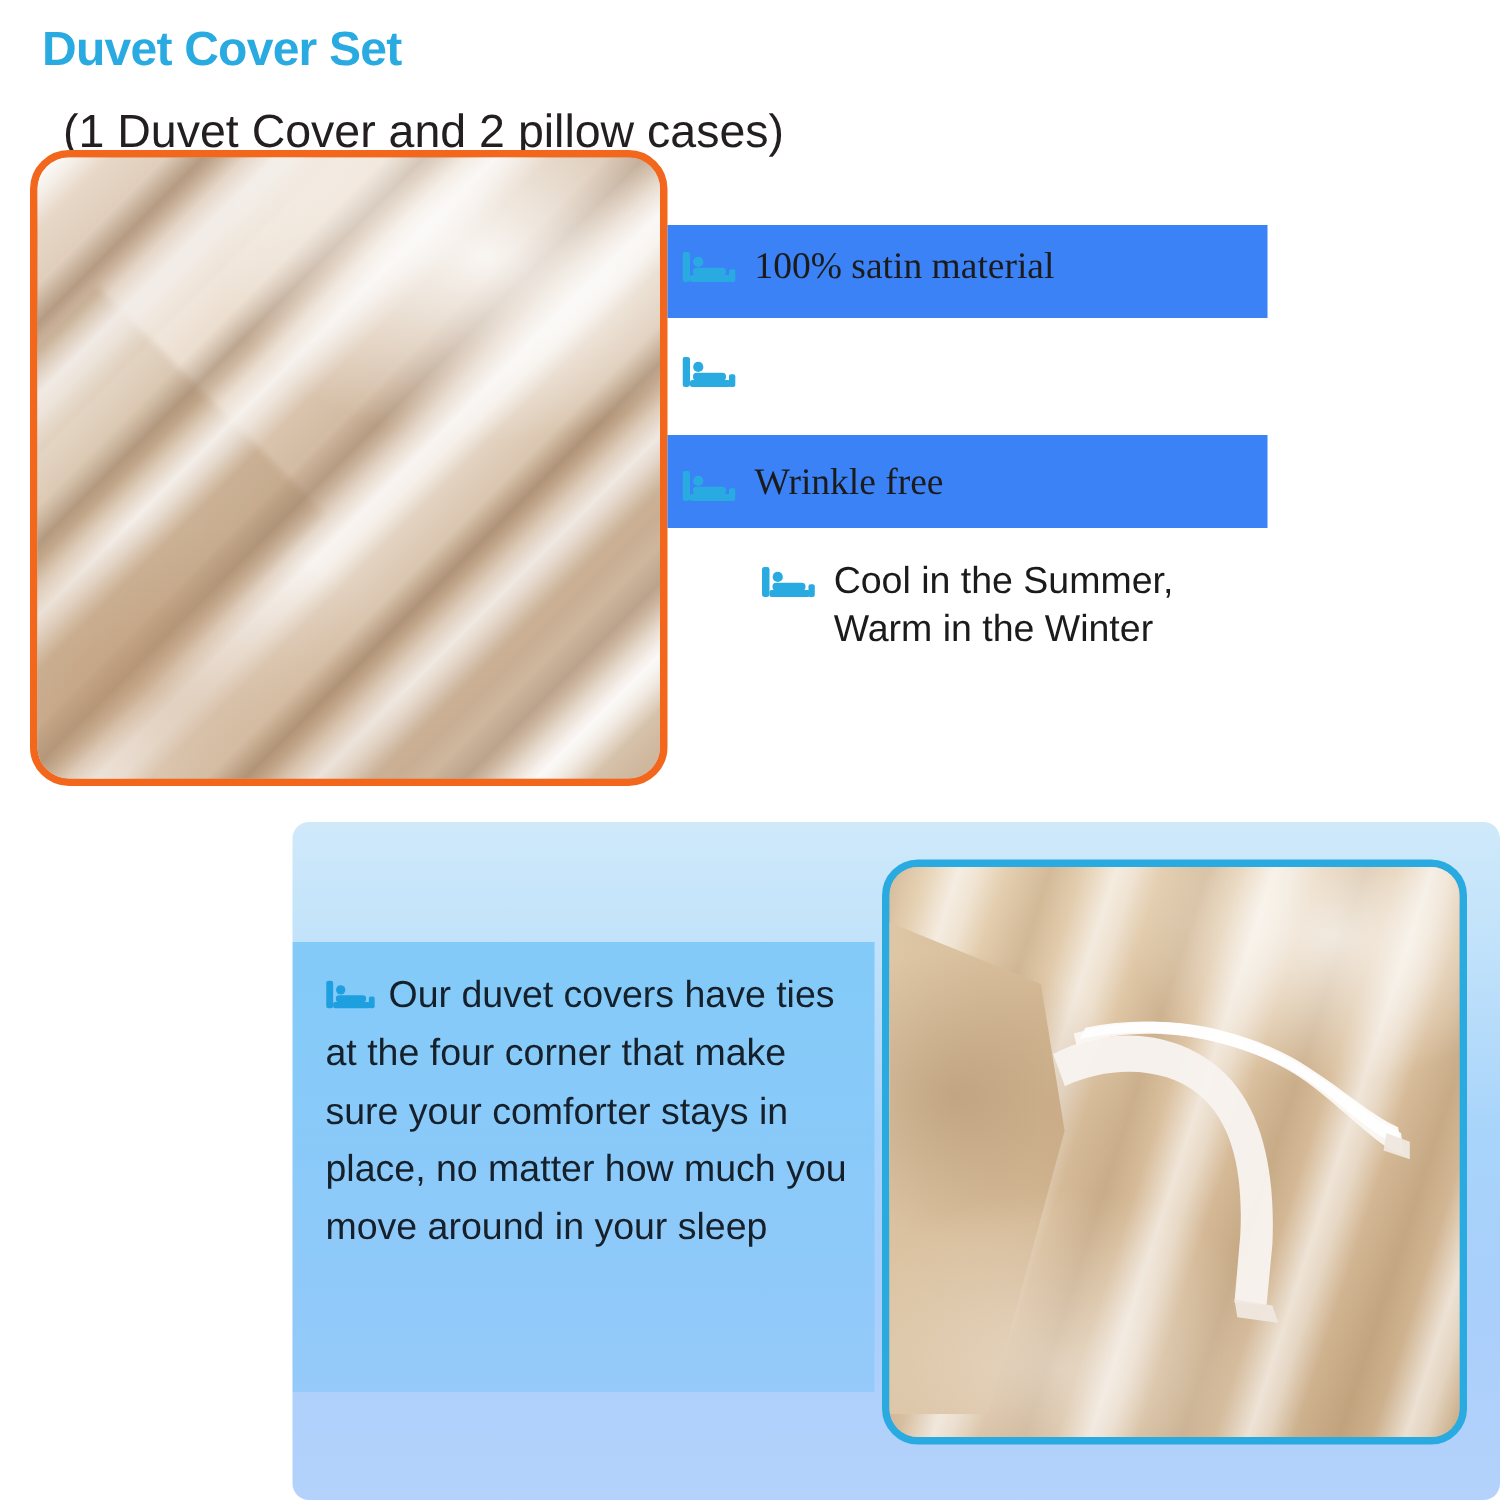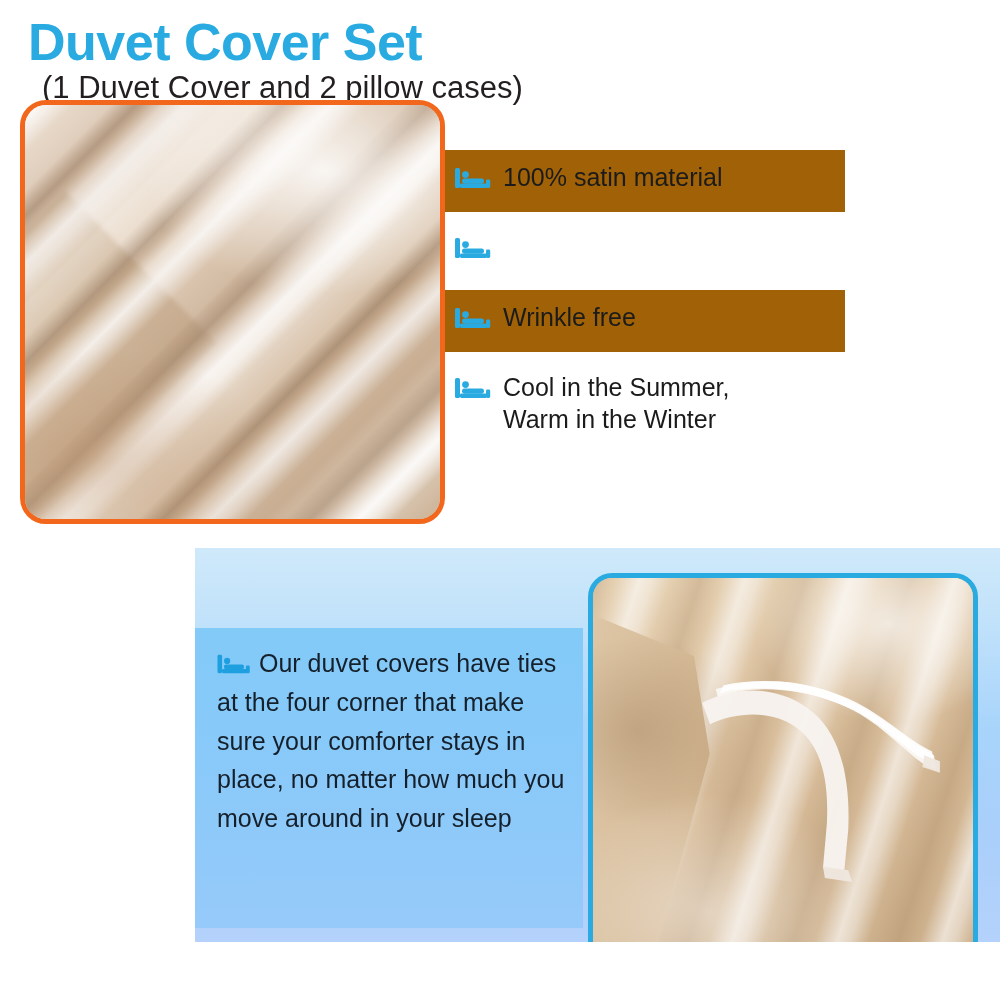--- a/index.html
+++ b/index.html
@@ -8,21 +8,21 @@
     background:#ffffff;
     font-family:"Liberation Sans", sans-serif;
     overflow:hidden;
     position:relative;
   }
   #root{position:absolute;left:0;top:0;width:1000px;height:1000px;background:#fff;}
 
   
   .title{
     position:absolute;left:28px;top:16px;
-    font-size:52px;font-weight:bold;letter-spacing:-0.5px;
+    font-size:32px;font-weight:bold;letter-spacing:-0.5px;
     color:#29ABE2;line-height:1;white-space:nowrap;
   }
   .subtitle{
     position:absolute;left:42px;top:70px;
     font-size:31px;color:#231f20;white-space:nowrap;
   }
 
   
   .photo1{
     position:absolute;left:20px;top:100px;width:425px;height:424px;
@@ -65,29 +65,30 @@
   .p1-flat{position:absolute;left:-6%;bottom:-10%;width:74%;height:52%;
     background:linear-gradient(120deg,#d9c3a9,#cfb79c);
     transform:rotate(-45deg);transform-origin:left bottom;
     filter:blur(2px);opacity:.95;
   }
 
   
   .features{position:absolute;left:445px;top:150px;width:400px;}
   .frow{position:relative;display:flex;align-items:flex-start;
         min-height:62px;padding:0 10px;box-sizing:border-box;}
-  .frow.band{background:#a16207;}
+  .frow.band{background:#3b82f6;font-family:Liberation Serif, serif;}
   .frow .ftext{font-size:25px;color:#1b1b1b;line-height:1.26;padding-top:2px;}
   .bedicon{flex:0 0 auto;width:36px;height:24px;margin-right:12px;margin-top:6px;}
 
   
   .bottom{
-    position:absolute;left:195px;top:548px;width:805px;height:394px;
+    position:absolute;left:195px;top:548px;width:805px;height:452px;
     background:linear-gradient(to bottom,#CFE9FA 0%,#C3E3FA 16%,#A8D4FB 46%,#A9CFFA 72%,#B4D2FB 100%);
     overflow:hidden;
+    border-radius:11px;
   }
   .textband{
     position:absolute;left:0;top:80px;width:388px;height:300px;
     background:linear-gradient(to bottom, rgba(125,200,248,.92), rgba(142,200,250,.78));
   }
   .btext{
     position:absolute;left:22px;top:96px;width:360px;
     font-size:25px;line-height:1.55;color:#16202b;
   }
   .btext .bedicon{display:inline-block;vertical-align:-3px;margin-right:8px;margin-top:0;}
@@ -158,32 +159,32 @@
     <div class="frow" style="padding-top:10px;padding-bottom:10px;margin-top:8px;">
       <svg class="bedicon" viewBox="0 0 36 24">
         <rect x="0" y="2" width="5" height="20" rx="1.6" fill="#29ABE2"></rect>
         <circle cx="10.5" cy="8.6" r="3.4" fill="#29ABE2"></circle>
         <rect x="7" y="12.5" width="22" height="5.2" rx="2.4" fill="#29ABE2"></rect>
         <rect x="5" y="17.4" width="27" height="4.6" rx="1.4" fill="#29ABE2"></rect>
         <rect x="31" y="13.5" width="4.2" height="8.5" rx="1.4" fill="#29ABE2"></rect>
       </svg>
     </div>
 
-    <div class="frow band" style="padding-top:10px;padding-bottom:10px;margin-top:8px;">
+    <div class="frow band" style="padding-top:10px;padding-bottom:10px;margin-top:8px;align-items:center;">
       <svg class="bedicon" viewBox="0 0 36 24">
         <rect x="0" y="2" width="5" height="20" rx="1.6" fill="#29ABE2"></rect>
         <circle cx="10.5" cy="8.6" r="3.4" fill="#29ABE2"></circle>
         <rect x="7" y="12.5" width="22" height="5.2" rx="2.4" fill="#29ABE2"></rect>
         <rect x="5" y="17.4" width="27" height="4.6" rx="1.4" fill="#29ABE2"></rect>
         <rect x="31" y="13.5" width="4.2" height="8.5" rx="1.4" fill="#29ABE2"></rect>
       </svg>
       <div class="ftext">Wrinkle free</div>
     </div>
 
-    <div class="frow" style="padding-top:10px;padding-bottom:10px;margin-top:8px;">
+    <div class="frow" style="padding-top:10px;padding-bottom:10px;margin-top:8px;justify-content:center;">
       <svg class="bedicon" viewBox="0 0 36 24">
         <rect x="0" y="2" width="5" height="20" rx="1.6" fill="#29ABE2"></rect>
         <circle cx="10.5" cy="8.6" r="3.4" fill="#29ABE2"></circle>
         <rect x="7" y="12.5" width="22" height="5.2" rx="2.4" fill="#29ABE2"></rect>
         <rect x="5" y="17.4" width="27" height="4.6" rx="1.4" fill="#29ABE2"></rect>
         <rect x="31" y="13.5" width="4.2" height="8.5" rx="1.4" fill="#29ABE2"></rect>
       </svg>
       <div class="ftext" style="white-space:pre-line;">Cool in the Summer,
 Warm in the Winter</div>
     </div>

